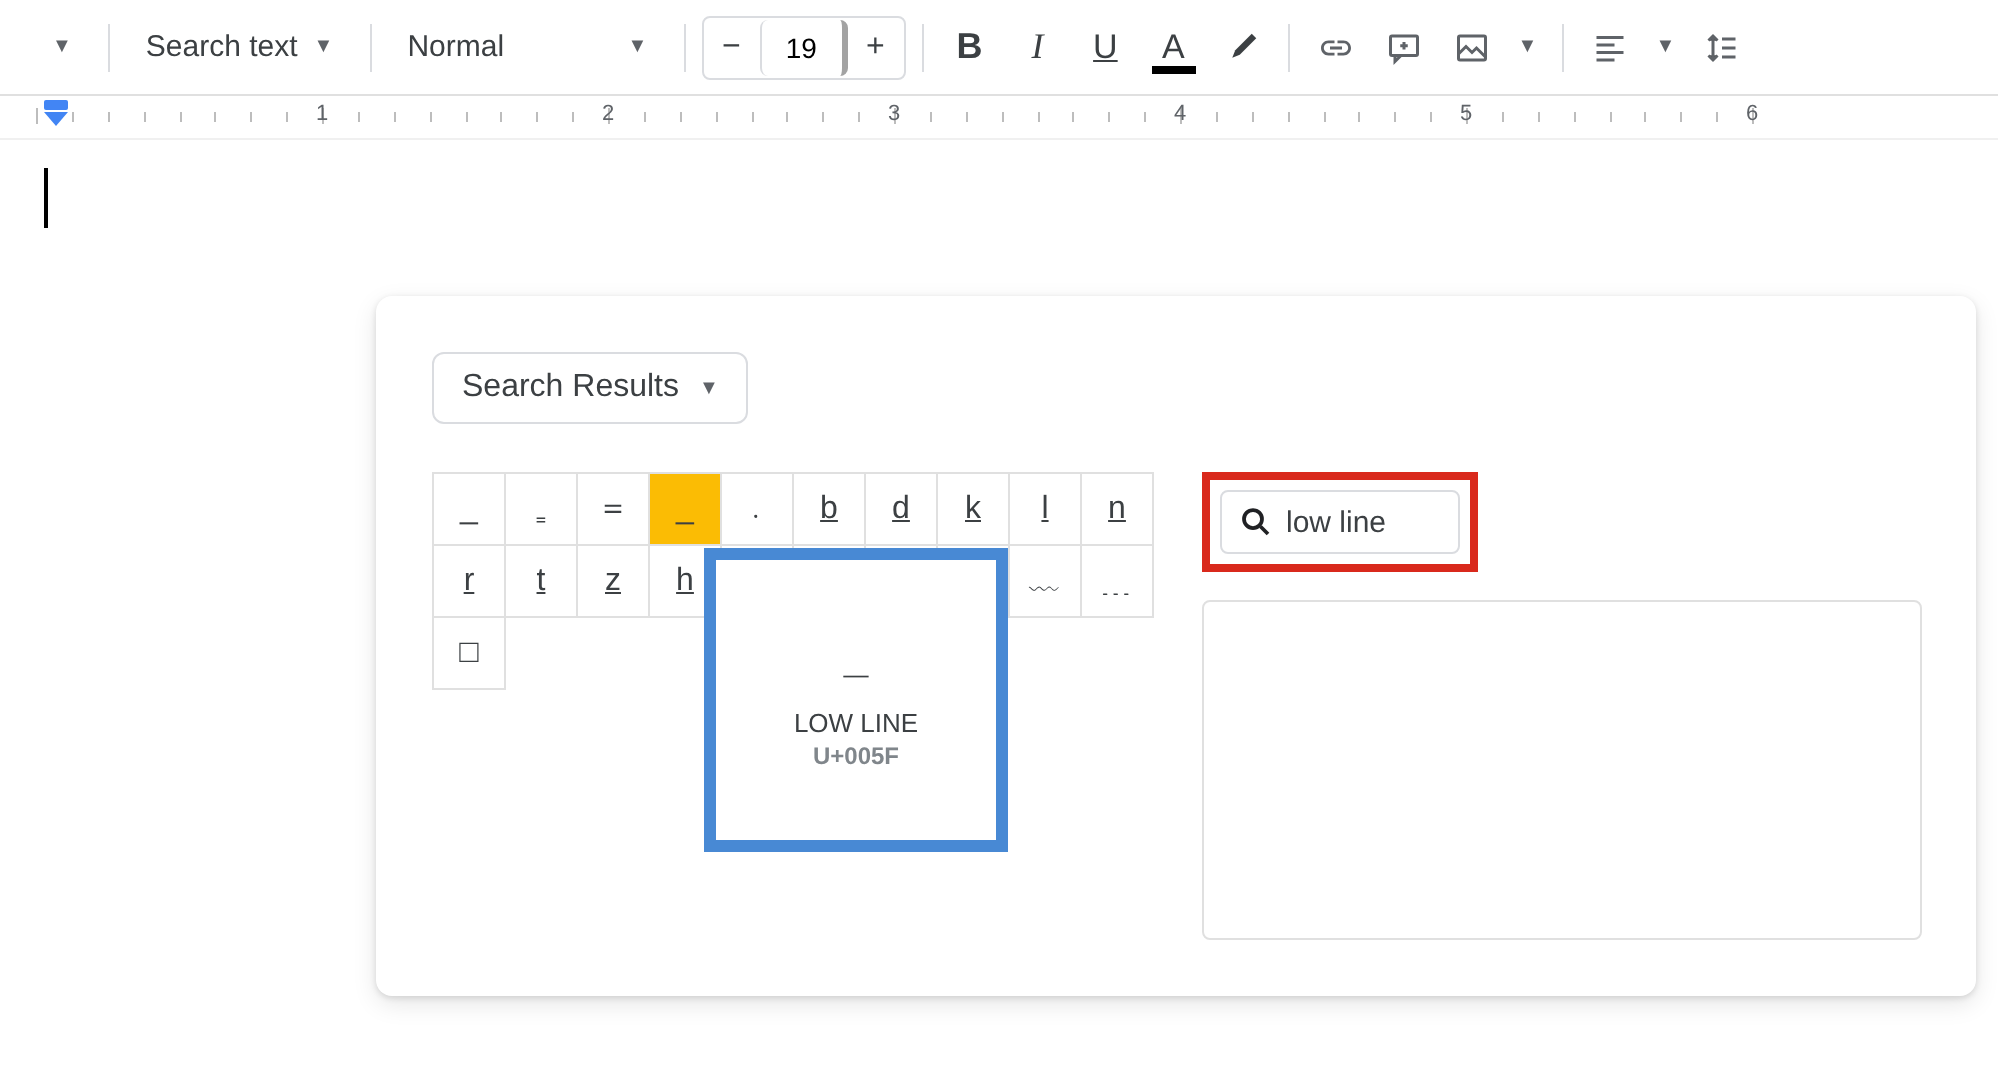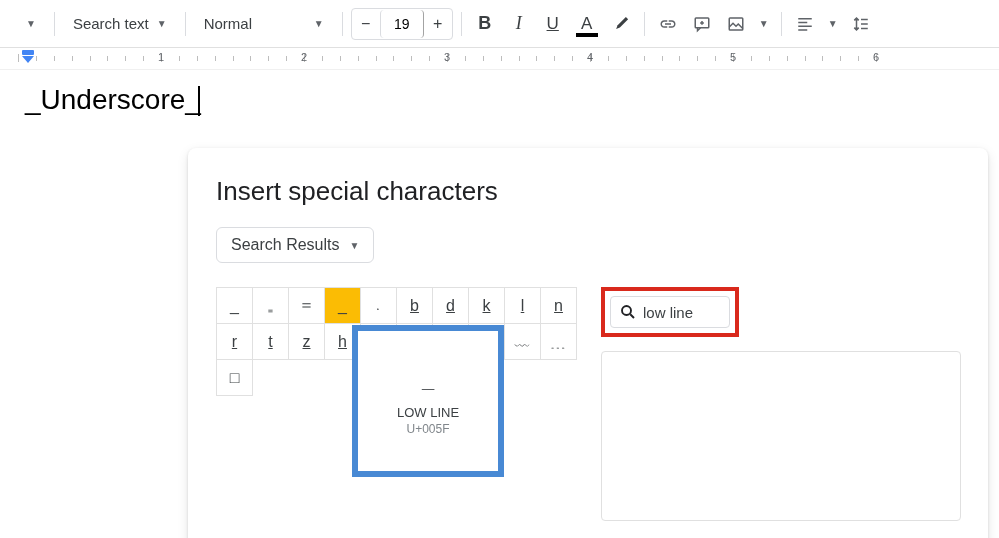--- a/index.html
+++ b/index.html
@@ -6,21 +6,21 @@
     body { font-family: Arial, sans-serif; color: #3c4043; background: #fff; overflow: hidden; width: 999px; height: 538px; position: relative; }
     
     .toolbar { display: flex; align-items: center; padding: 4px 8px; border-bottom: 1px solid #e0e0e0; height: 48px; gap: 4px; }
     .tb-dropdown { display: flex; align-items: center; padding: 6px 10px; cursor: pointer; font-size: 15px; color: #3c4043; border-radius: 4px; }
     .tb-dropdown .arrow { margin-left: 8px; font-size: 10px; color: #5f6368; }
     .tb-sep { width: 1px; height: 24px; background: #dadce0; margin: 0 4px; }
     .tb-btn { display: flex; align-items: center; justify-content: center; width: 30px; height: 30px; cursor: pointer; border-radius: 4px; color: #3c4043; font-size: 16px; }
     .tb-input { width: 44px; height: 28px; text-align: center; border: 1px solid #dadce0; border-radius: 4px; font-size: 14px; }
     .zoom-group { display: flex; align-items: center; border: 1px solid #dadce0; border-radius: 4px; height: 32px; }
     .zoom-group .tb-btn { width: 28px; border-radius: 0; }
-    .zoom-group .tb-input { border: none; border-left: 1px solid #dadce0; border-right: 1px solid #a3a3a3; }
+    .zoom-group .tb-input { border: none; border-left: 1px solid #dadce0; border-right: 3px solid #a3a3a3; }
     
     .bold-btn { font-weight: bold; font-size: 18px; }
     .italic-btn { font-style: italic; font-family: Georgia, serif; font-size: 18px; }
     .under-btn { text-decoration: underline; font-size: 17px; }
     .textcolor-btn { position: relative; font-size: 17px; }
     .textcolor-under { position: absolute; bottom: 2px; left: 4px; right: 4px; height: 4px; background: #000; }
     
     .ruler { height: 22px; background: #fff; position: relative; border-bottom: 1px solid #f0f0f0; }
     .ruler-indent { position: absolute; left: 20px; top: 2px; }
     .ruler-marks { position: absolute; left: 18px; right: 0; top: 0; height: 100%; }
@@ -40,21 +40,21 @@
     .dialog-body { display: flex; gap: 24px; align-items: flex-start; }
     .char-section { position: relative; }
     .char-grid { display: grid; grid-template-columns: repeat(10, 36px); grid-auto-rows: 36px; border-left: 1px solid #e0e0e0; border-top: 1px solid #e0e0e0; }
     .char-cell { display: flex; align-items: center; justify-content: center; border-right: 1px solid #e0e0e0; border-bottom: 1px solid #e0e0e0; font-size: 16px; cursor: pointer; background: #fff; }
     .char-cell.highlighted { background: #fbbc04; }
     .char-cell .udeco { text-decoration: underline; }
     
     .tooltip-preview { position: absolute; left: 136px; top: 38px; width: 152px; height: 152px; background: #fff; border: 6px solid #4889d4; display: flex; flex-direction: column; align-items: center; justify-content: center; z-index: 5; }
     .tooltip-char { font-size: 22px; font-weight: bold; margin-bottom: 12px; }
     .tooltip-name { font-size: 13px; color: #3c4043; }
-    .tooltip-code { font-size: 12px; color: #80868b; margin-top: 2px; }
+    .tooltip-code { font-size: 12px; color: #80868b; margin-top: 2px; font-weight: bold; }
     
     .search-side { flex: 1; }
     .search-highlight { border: 4px solid #d9291c; padding: 5px; display: inline-block; margin-bottom: 14px; }
     .search-box { display: flex; align-items: center; border: 1px solid #dadce0; border-radius: 4px; padding: 6px 8px; width: 120px; }
     .search-box svg { flex-shrink: 0; }
     .search-input { border: none; outline: none; font-size: 15px; margin-left: 6px; width: 70px; color: #3c4043; }
     .draw-area { border: 1px solid #e0e0e0; border-radius: 4px; height: 170px; width: 360px; }
     
     .ruler-indent svg { display: block; }
   </style>
@@ -189,25 +189,24 @@
       <div class="ruler-num" style="left: 143px;">1</div>
       <div class="ruler-num" style="left: 286px;">2</div>
       <div class="ruler-num" style="left: 429px;">3</div>
       <div class="ruler-num" style="left: 572px;">4</div>
       <div class="ruler-num" style="left: 715px;">5</div>
       <div class="ruler-num" style="left: 858px;">6</div>
     </div>
 </div>
 
 <div class="doc-area">
-  <span class="doc-text">_Underscore_</span><span class="cursor-line"></span>
+  <span class="cursor-line"></span>
 </div>
 
 <div class="dialog">
-  <div class="dialog-title">Insert special characters</div>
   <div class="category-select">
       <span>Search Results</span>
       <span class="arrow">▼</span>
     </div>
   <div class="dialog-body">
     <div class="char-section">
       <div class="char-grid" id="chargrid">
           <div class="char-cell">_</div>
           <div class="char-cell">₌</div>
           <div class="char-cell">＝</div>

